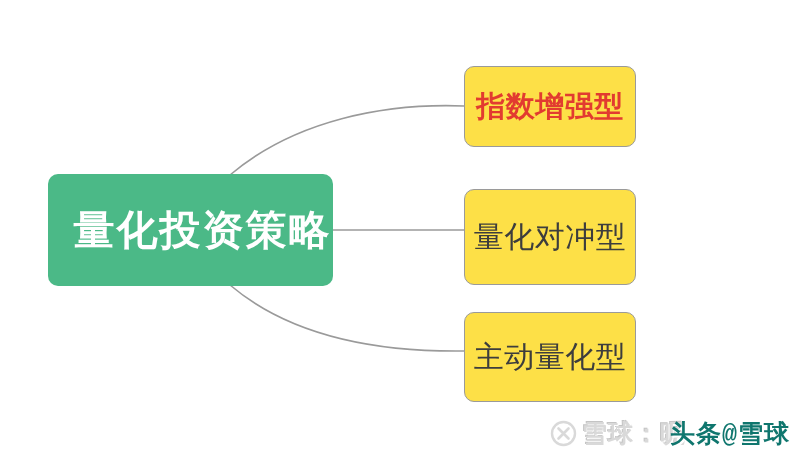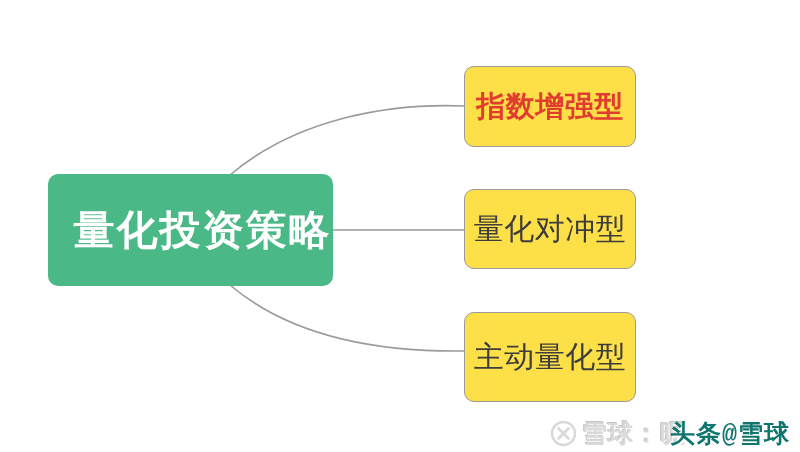--- a/index.html
+++ b/index.html
@@ -50,21 +50,21 @@
     width: 172px;
     background: #fde047;
     border: 1.6px solid #9a9a9a;
     border-radius: 10px;
     display: flex;
     align-items: center;
     justify-content: center;
     z-index: 2;
   }
   .branch-1 { top: 66px;  height: 81px; }
-  .branch-2 { top: 189px; height: 80px; }
+  .branch-2 { top: 189px; height: 96px; }
   .branch-3 { top: 312px; height: 90px; }
   .branch-node .label {
     color: #3d3d3d;
     font-size: 30px;
     letter-spacing: 0.5px;
     white-space: nowrap;
   }
   .branch-1 .label {
     color: #e23b30;
     font-weight: 700;

